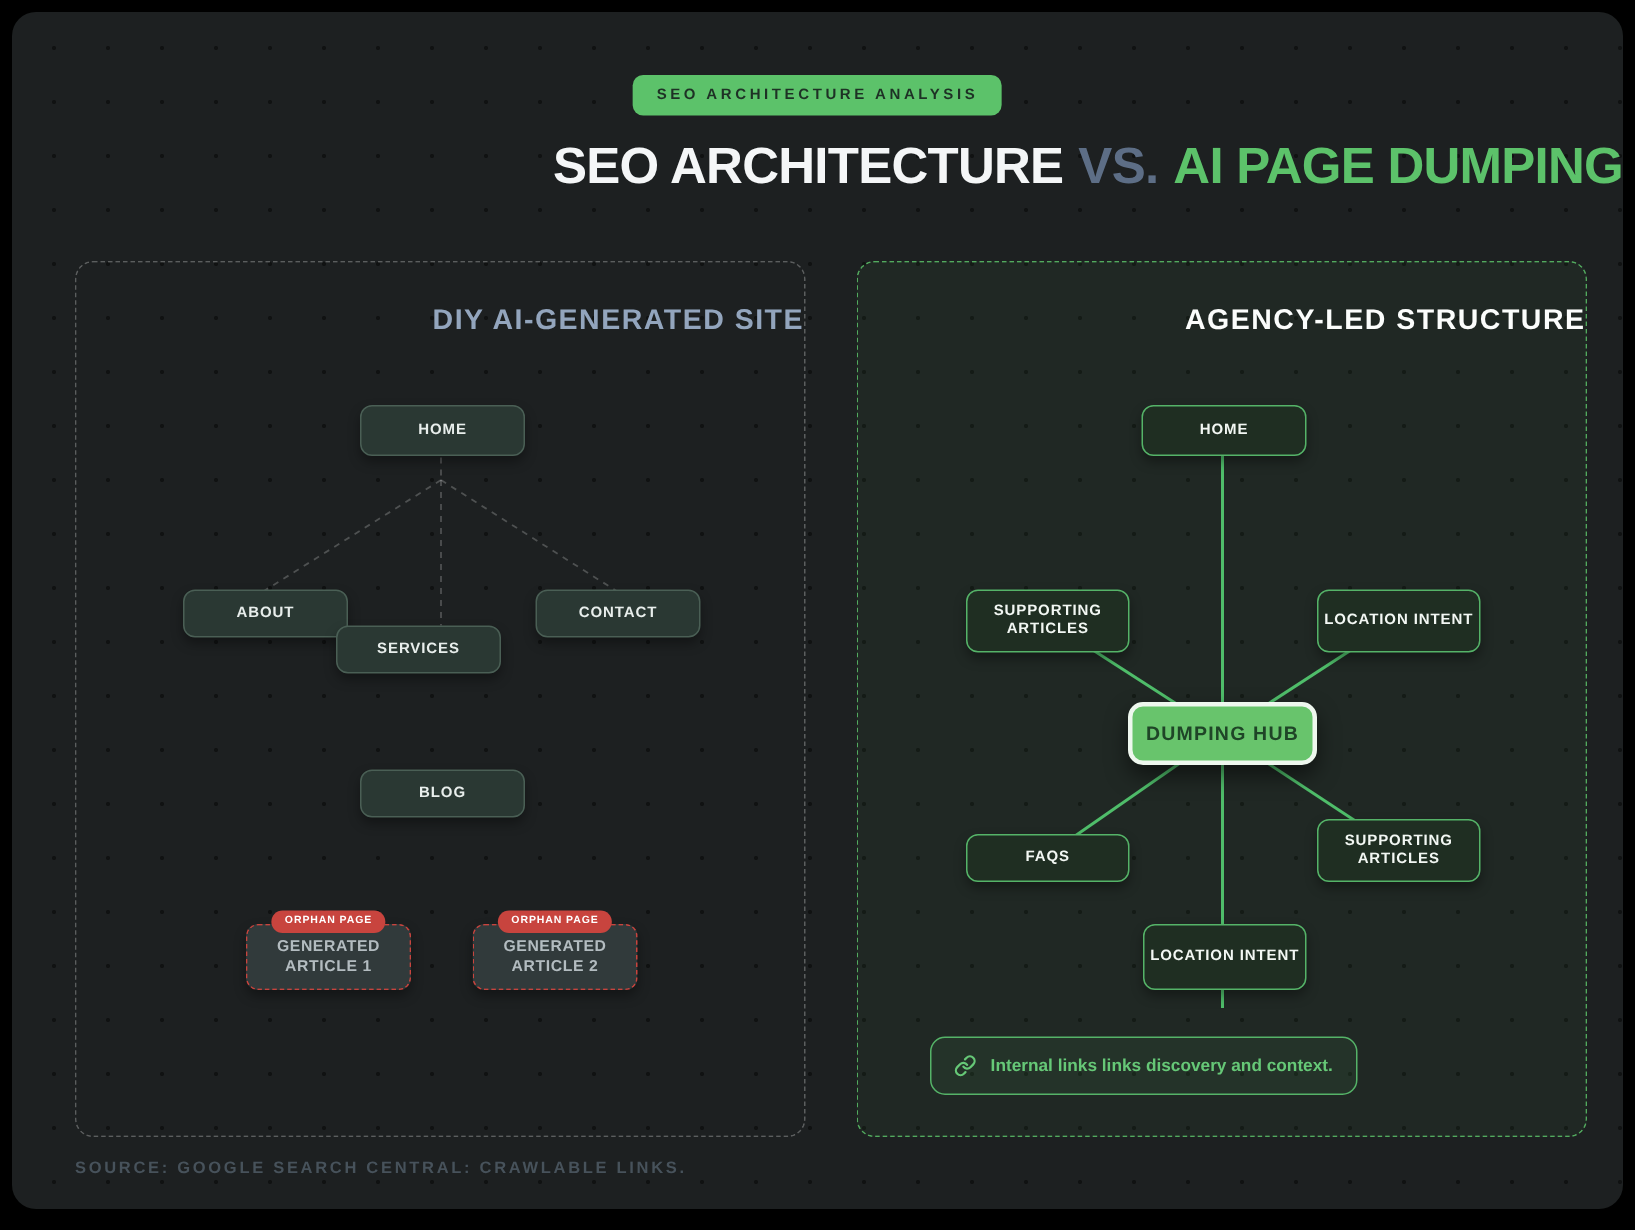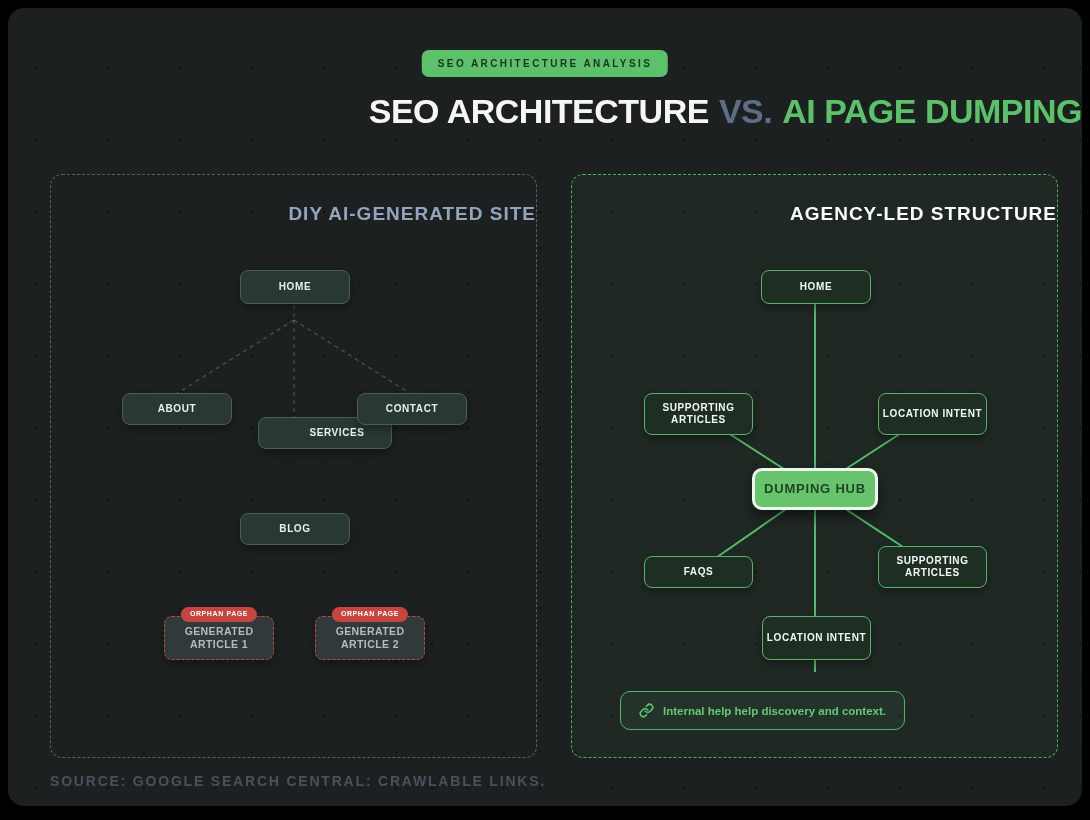--- a/index.html
+++ b/index.html
@@ -64,21 +64,21 @@
   
   .note{
     position:absolute;left:48px;top:516px;width:283px;height:37px;
     border:1.5px solid #55b368;border-radius:10px;background:rgba(92,194,106,0.08);
     display:flex;align-items:center;justify-content:center;gap:9px;
     color:#66c877;font-size:11.5px;font-weight:bold;white-space:nowrap;
   }
   
   .source{
     position:absolute;left:42px;top:765px;color:#47525b;
-    font-size:14px;letter-spacing:1.8px;font-weight:bold;
+    font-size:11px;letter-spacing:1.8px;font-weight:bold;
   }
   .logo{
     position:absolute;left:984px;top:714px;width:74px;height:74px;border-radius:50%;
     background:#243027;border:2px solid #5cc26a;box-sizing:border-box;
     display:flex;align-items:center;justify-content:center;gap:3px;
   }
   .logo-text{display:flex;flex-direction:column;line-height:1.2;}
   .logo-name{color:#5cc26a;font-size:7.5px;font-weight:800;letter-spacing:0.3px;}
   .logo-tag{color:#5cc26a;font-size:4.5px;font-weight:bold;letter-spacing:1.6px;}
 </style>
@@ -98,21 +98,21 @@
       <g stroke="rgba(255,255,255,0.22)" stroke-width="1.2" stroke-dasharray="4,4" fill="none">
         <line x1="243" y1="130" x2="243" y2="145"></line>
         <line x1="243" y1="145" x2="125" y2="219"></line>
         <line x1="243" y1="145" x2="243" y2="242"></line>
         <line x1="243" y1="145" x2="360" y2="219"></line>
       </g>
     </svg>
 
     <div class="node node-gray" style="left:189px;top:95px;width:108px;height:32px;">HOME</div>
     <div class="node node-gray" style="left:71px;top:218px;width:108px;height:30px;">ABOUT</div>
-    <div class="node node-gray" style="left:207px;top:242px;width:108px;height:30px;padding-left:24px;">SERVICES</div>
+    <div class="node node-gray" style="left:173px;top:242px;width:108px;height:30px;">SERVICES</div>
     <div class="node node-gray" style="left:306px;top:218px;width:108px;height:30px;">CONTACT</div>
     <div class="node node-gray" style="left:189px;top:338px;width:108px;height:30px;">BLOG</div>
 
     <div class="node node-orphan" style="left:113px;top:441px;width:108px;height:42px;">
       <span class="orphan-badge">ORPHAN PAGE</span>
       <span>GENERATED ARTICLE 1</span>
     </div>
     <div class="node node-orphan" style="left:264px;top:441px;width:108px;height:42px;">
       <span class="orphan-badge">ORPHAN PAGE</span>
       <span>GENERATED ARTICLE 2</span>
@@ -138,20 +138,20 @@
     <div class="node node-hub" style="left:180px;top:293px;width:120px;height:36px;">DUMPING HUB</div>
     <div class="node node-green" style="left:72px;top:381px;width:107px;height:30px;">FAQS</div>
     <div class="node node-green" style="left:306px;top:371px;width:107px;height:40px;">SUPPORTING ARTICLES</div>
     <div class="node node-green" style="left:190px;top:441px;width:107px;height:42px;">LOCATION INTENT</div>
 
     <div class="note">
       <svg width="15" height="15" viewBox="0 0 24 24" fill="none" stroke="#66c877" stroke-width="2.4" stroke-linecap="round" stroke-linejoin="round">
         <path d="M10 13a5 5 0 0 0 7.54.54l3-3a5 5 0 0 0-7.07-7.07l-1.72 1.71"></path>
         <path d="M14 11a5 5 0 0 0-7.54-.54l-3 3a5 5 0 0 0 7.07 7.07l1.71-1.71"></path>
       </svg>
-      <span>Internal help help discovery and context.</span>
+      <span>Internal links links discovery and context.</span>
     </div>
   </div>
 
   <div class="source">SOURCE: GOOGLE SEARCH CENTRAL: CRAWLABLE LINKS.</div>
 
 
 </div>
 
 </body></html>

